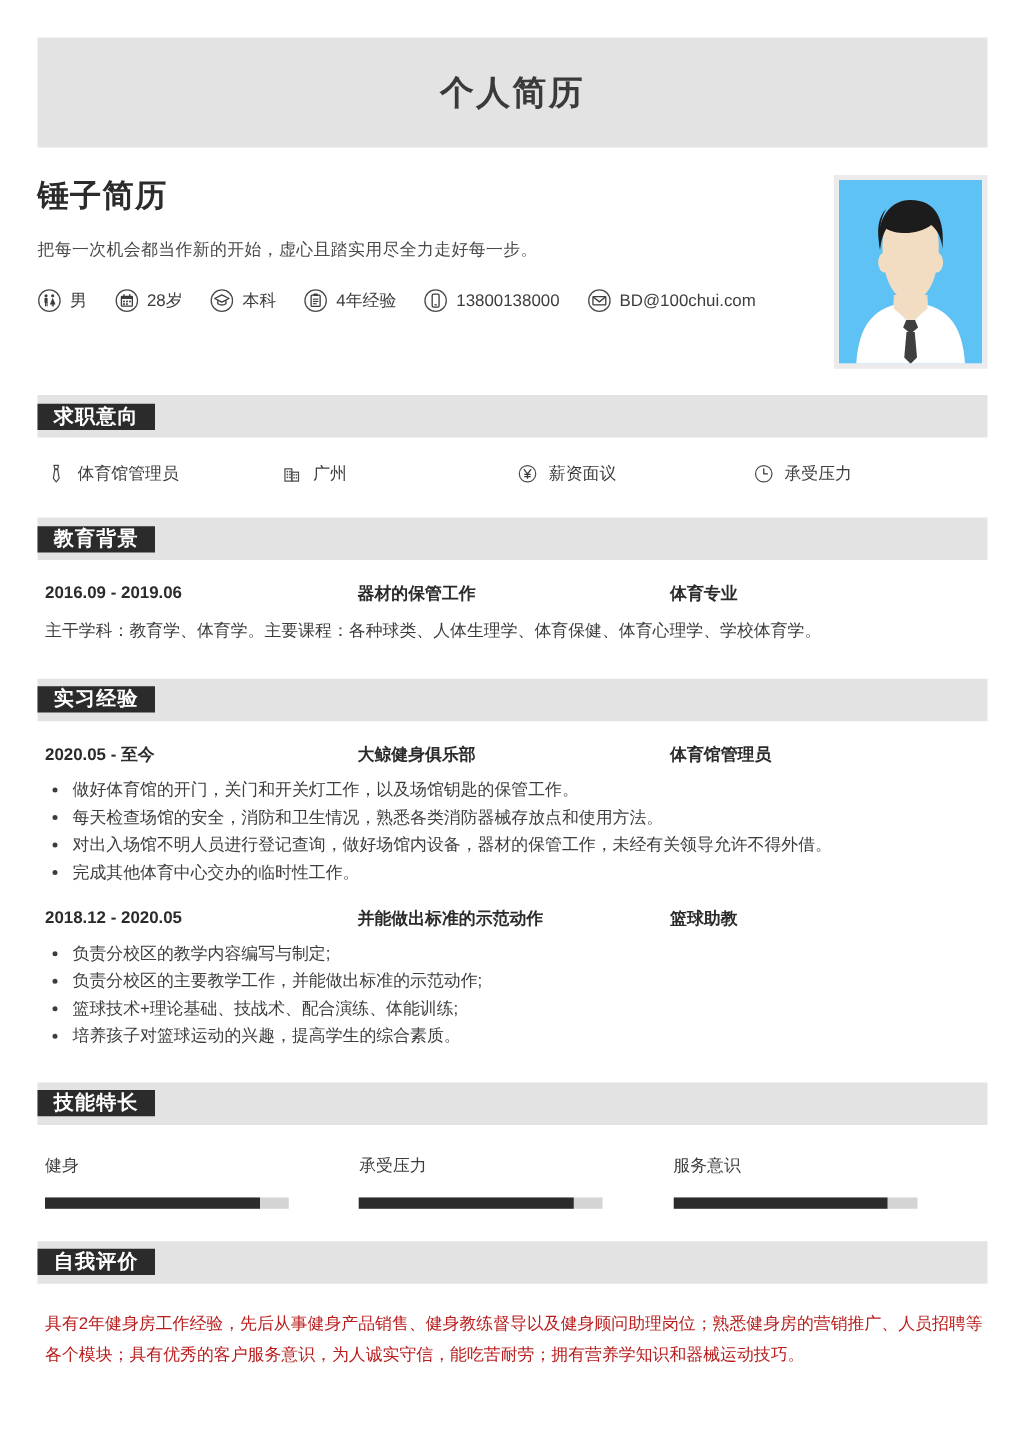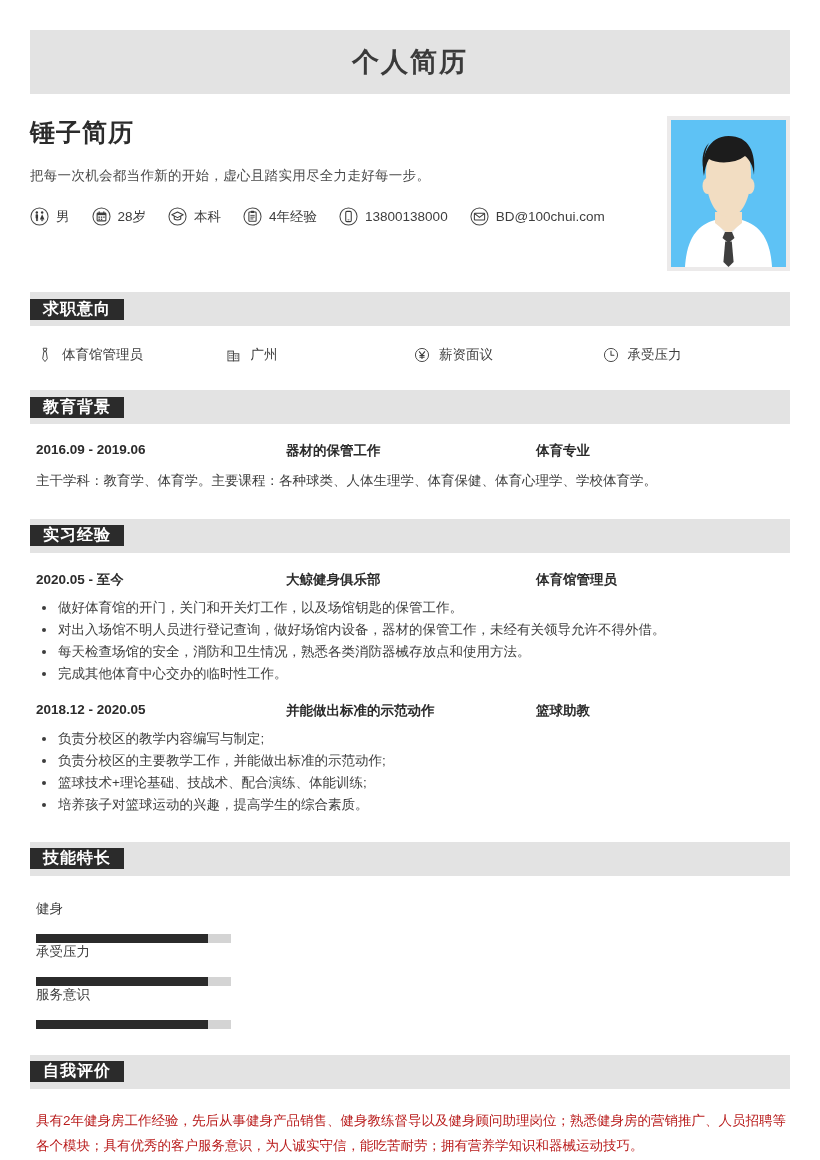--- a/index.html
+++ b/index.html
@@ -21,21 +21,21 @@
     height: 1160px;
     box-sizing: border-box;
     padding: 0 30px;
     background: #ffffff;
     overflow: hidden;
   }
 
   
   .title-banner {
     margin-top: 30px;
-    height: 64px;
+    height: 88px;
     background: #e3e3e3;
     display: flex;
     align-items: center;
     justify-content: center;
   }
   .title-banner .title-text {
     font-size: 27px;
     font-weight: bold;
     color: #3a3a3a;
     letter-spacing: 2px;
@@ -191,21 +191,20 @@
     height: 4px;
     border-radius: 50%;
     background: #3d3d3d;
   }
 
   
   .skills-row {
     display: flex;
     margin-top: 24px;
     padding-left: 6px;
-    flex-direction: column;
   }
   .skill {
     width: 270px;
   }
   .skill-name {
     font-size: 13.5px;
     color: #3d3d3d;
   }
   .skill-track {
     margin-top: 16px;
@@ -429,22 +428,22 @@
     </div>
 
     <div class="entry">
       <div class="entry-head">
         <div class="col-a">2020.05 - 至今</div>
         <div class="col-b">大鲸健身俱乐部</div>
         <div class="col-c">体育馆管理员</div>
       </div>
       <ul class="bullets">
         <li>做好体育馆的开门，关门和开关灯工作，以及场馆钥匙的保管工作。</li>
+        <li>每天检查场馆的安全，消防和卫生情况，熟悉各类消防器械存放点和使用方法。</li>
         <li>对出入场馆不明人员进行登记查询，做好场馆内设备，器材的保管工作，未经有关领导允许不得外借。</li>
-        <li>每天检查场馆的安全，消防和卫生情况，熟悉各类消防器械存放点和使用方法。</li>
         <li>完成其他体育中心交办的临时性工作。</li>
       </ul>
     </div>
 
     <div class="entry">
       <div class="entry-head">
         <div class="col-a">2018.12 - 2020.05</div>
         <div class="col-b">并能做出标准的示范动作</div>
         <div class="col-c">篮球助教</div>
       </div>

